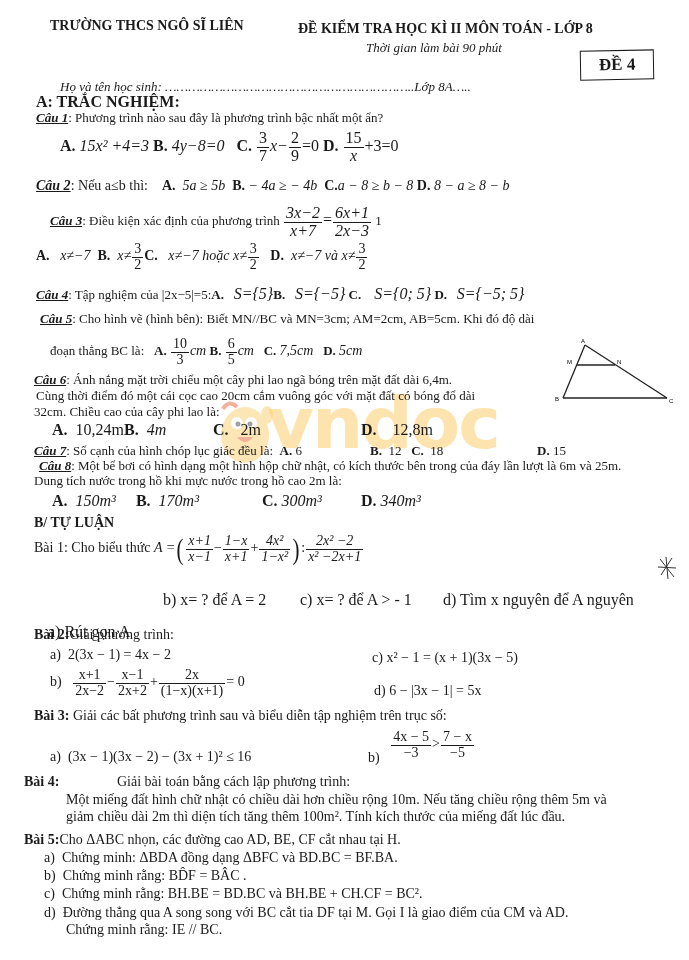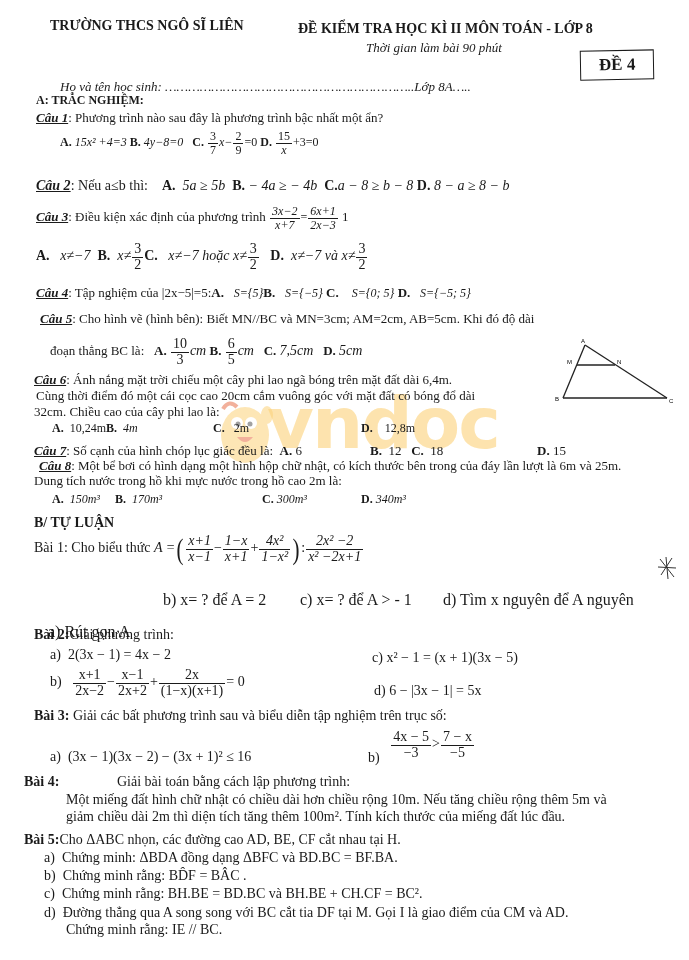--- a/index.html
+++ b/index.html
@@ -4,21 +4,21 @@
 <style>
   html, body { margin:0; padding:0; background:#fff; }
   body { width:689px; height:960px; position:relative; overflow:hidden;
          font-family:"Liberation Serif", "DejaVu Serif", serif; color:#1a1a1a; }
   .abs { position:absolute; white-space:nowrap; }
   .b { font-weight:bold; }
   .i { font-style:italic; }
   .u { text-decoration:underline; font-style:italic; font-weight:bold; }
   .f13 { font-size:13px; }
   .f14 { font-size:14px; }
-  .f15 { font-size:12px;font-family:Liberation Serif, serif; }
+  .f15 { font-size:16px;font-family:Liberation Serif, serif; }
   .f16 { font-size:16px; }
   .frac { display:inline-block; vertical-align:middle; text-align:center; margin:0 1px; }
   .frac > span { display:block; line-height:1.05; padding:0 2px; }
   .frac > span.num { border-bottom:1px solid #1a1a1a; }
   .paren { font-size:30px; font-weight:lighter; vertical-align:middle; line-height:1; transform:scaleX(0.7); display:inline-block; }
   .de-box { border:1.5px solid #1a1a1a; padding:4px 18px; font-weight:bold; font-size:17px; transform:rotate(-1deg); }
   .watermark { position:absolute; left:215px; top:395px; width:320px; height:80px; pointer-events:none; }
   .wm-text { position:absolute; left:52px; top:-14px; font-family:"DejaVu Sans", sans-serif; font-weight:bold;
              font-size:72px; color:#fcd27a; opacity:0.6; letter-spacing:-2px; }
   .content { position:relative; z-index:2; }
@@ -65,21 +65,21 @@
   </div>
 
   <div class="abs f14" style="left:36px;top:178px;">
     <span class="u">Câu 2</span><span>: Nếu a≤b thì:</span>
     &nbsp;&nbsp;&nbsp;<span class="b">A.</span>&nbsp;&nbsp;<span class="i">5a ≥ 5b</span>
     &nbsp;<span class="b">B.</span>&nbsp;<span class="i">− 4a ≥ − 4b</span>
     &nbsp;<span class="b">C.</span><span class="i">a − 8 ≥ b − 8</span>
     <span class="b">D.</span>&nbsp;<span class="i">8 − a ≥ 8 − b</span>
   </div>
 
-  <div class="abs f13" style="left:36px;top:205px;">
+  <div class="abs f13" style="left:50px;top:205px;">
     <span class="u">Câu 3</span><span>: Điều kiện xác định của phương trình</span>
     <span class="frac i f15"><span class="num">3x−2</span><span>x+7</span></span><span class="f15">=</span><span class="frac i f15"><span class="num">6x+1</span><span>2x−3</span></span>
     <span>1</span>
   </div>
   <div class="abs f14" style="left:36px;top:242px;">
     <span class="b">A.</span>&nbsp;&nbsp;&nbsp;<span class="i">x≠−7</span>
     &nbsp;<span class="b">B.</span>&nbsp;&nbsp;<span class="i">x≠</span><span class="frac"><span class="num">3</span><span>2</span></span><span class="b">C.</span>&nbsp;&nbsp;
     <span class="i">x≠−7 hoặc x≠</span><span class="frac"><span class="num">3</span><span>2</span></span>
     &nbsp;&nbsp;<span class="b">D.</span>&nbsp;&nbsp;<span class="i">x≠−7 và x≠</span><span class="frac"><span class="num">3</span><span>2</span></span>
   </div>

